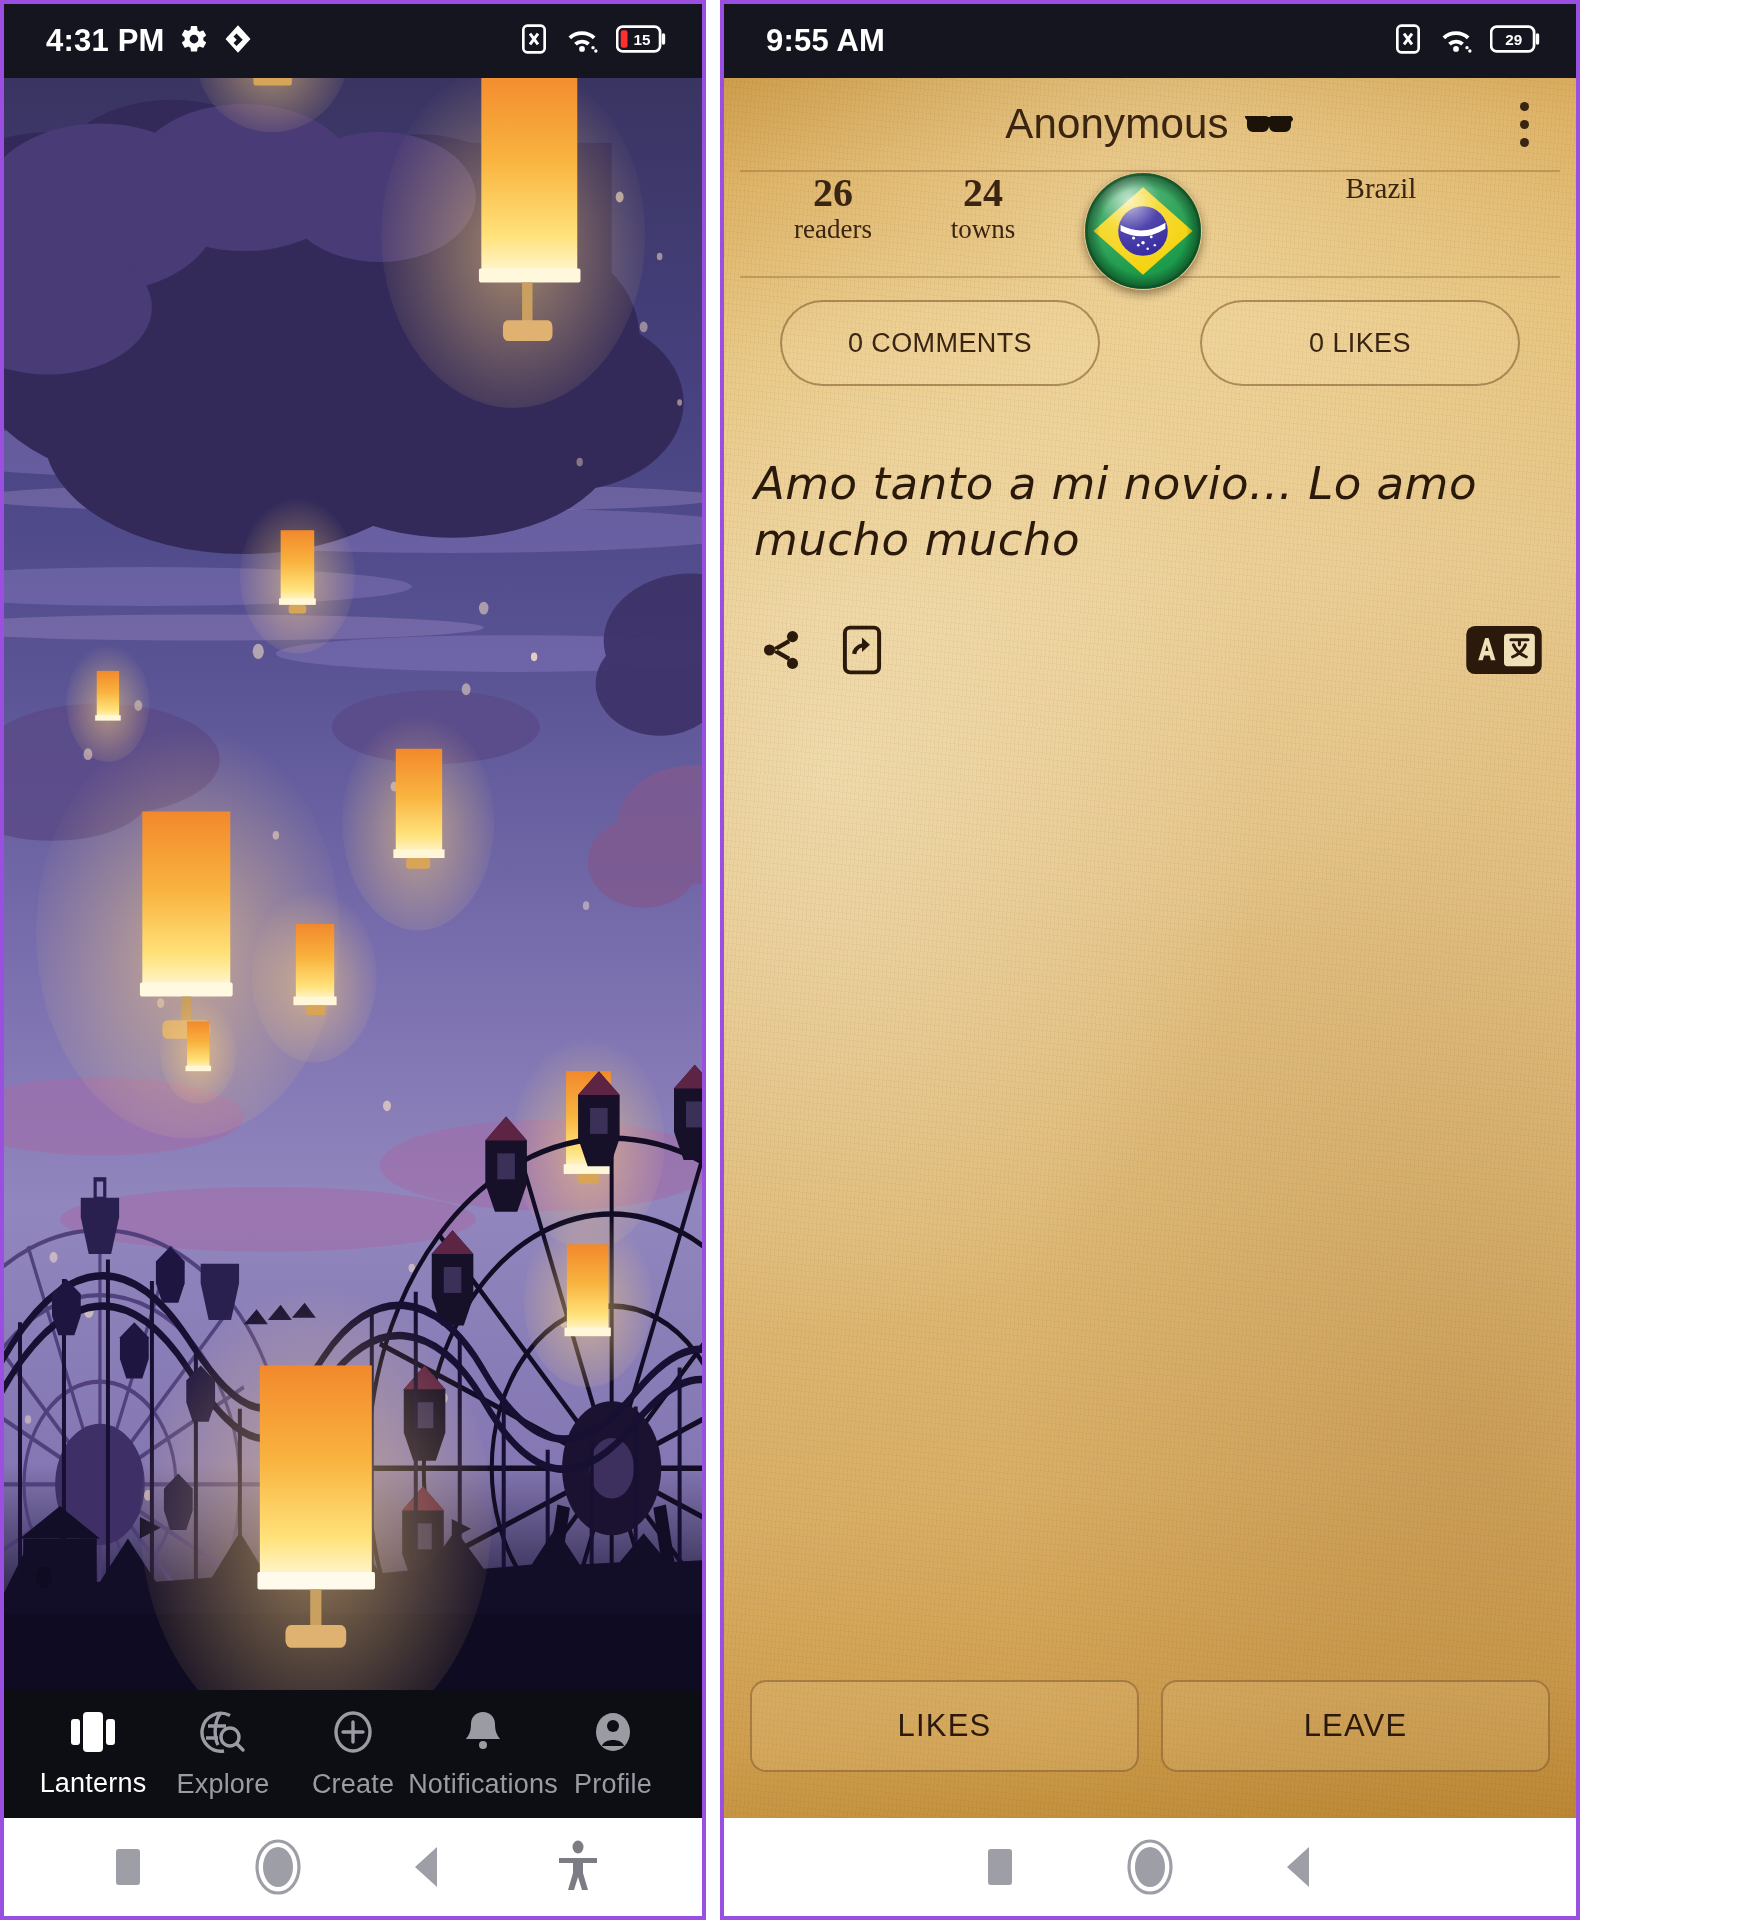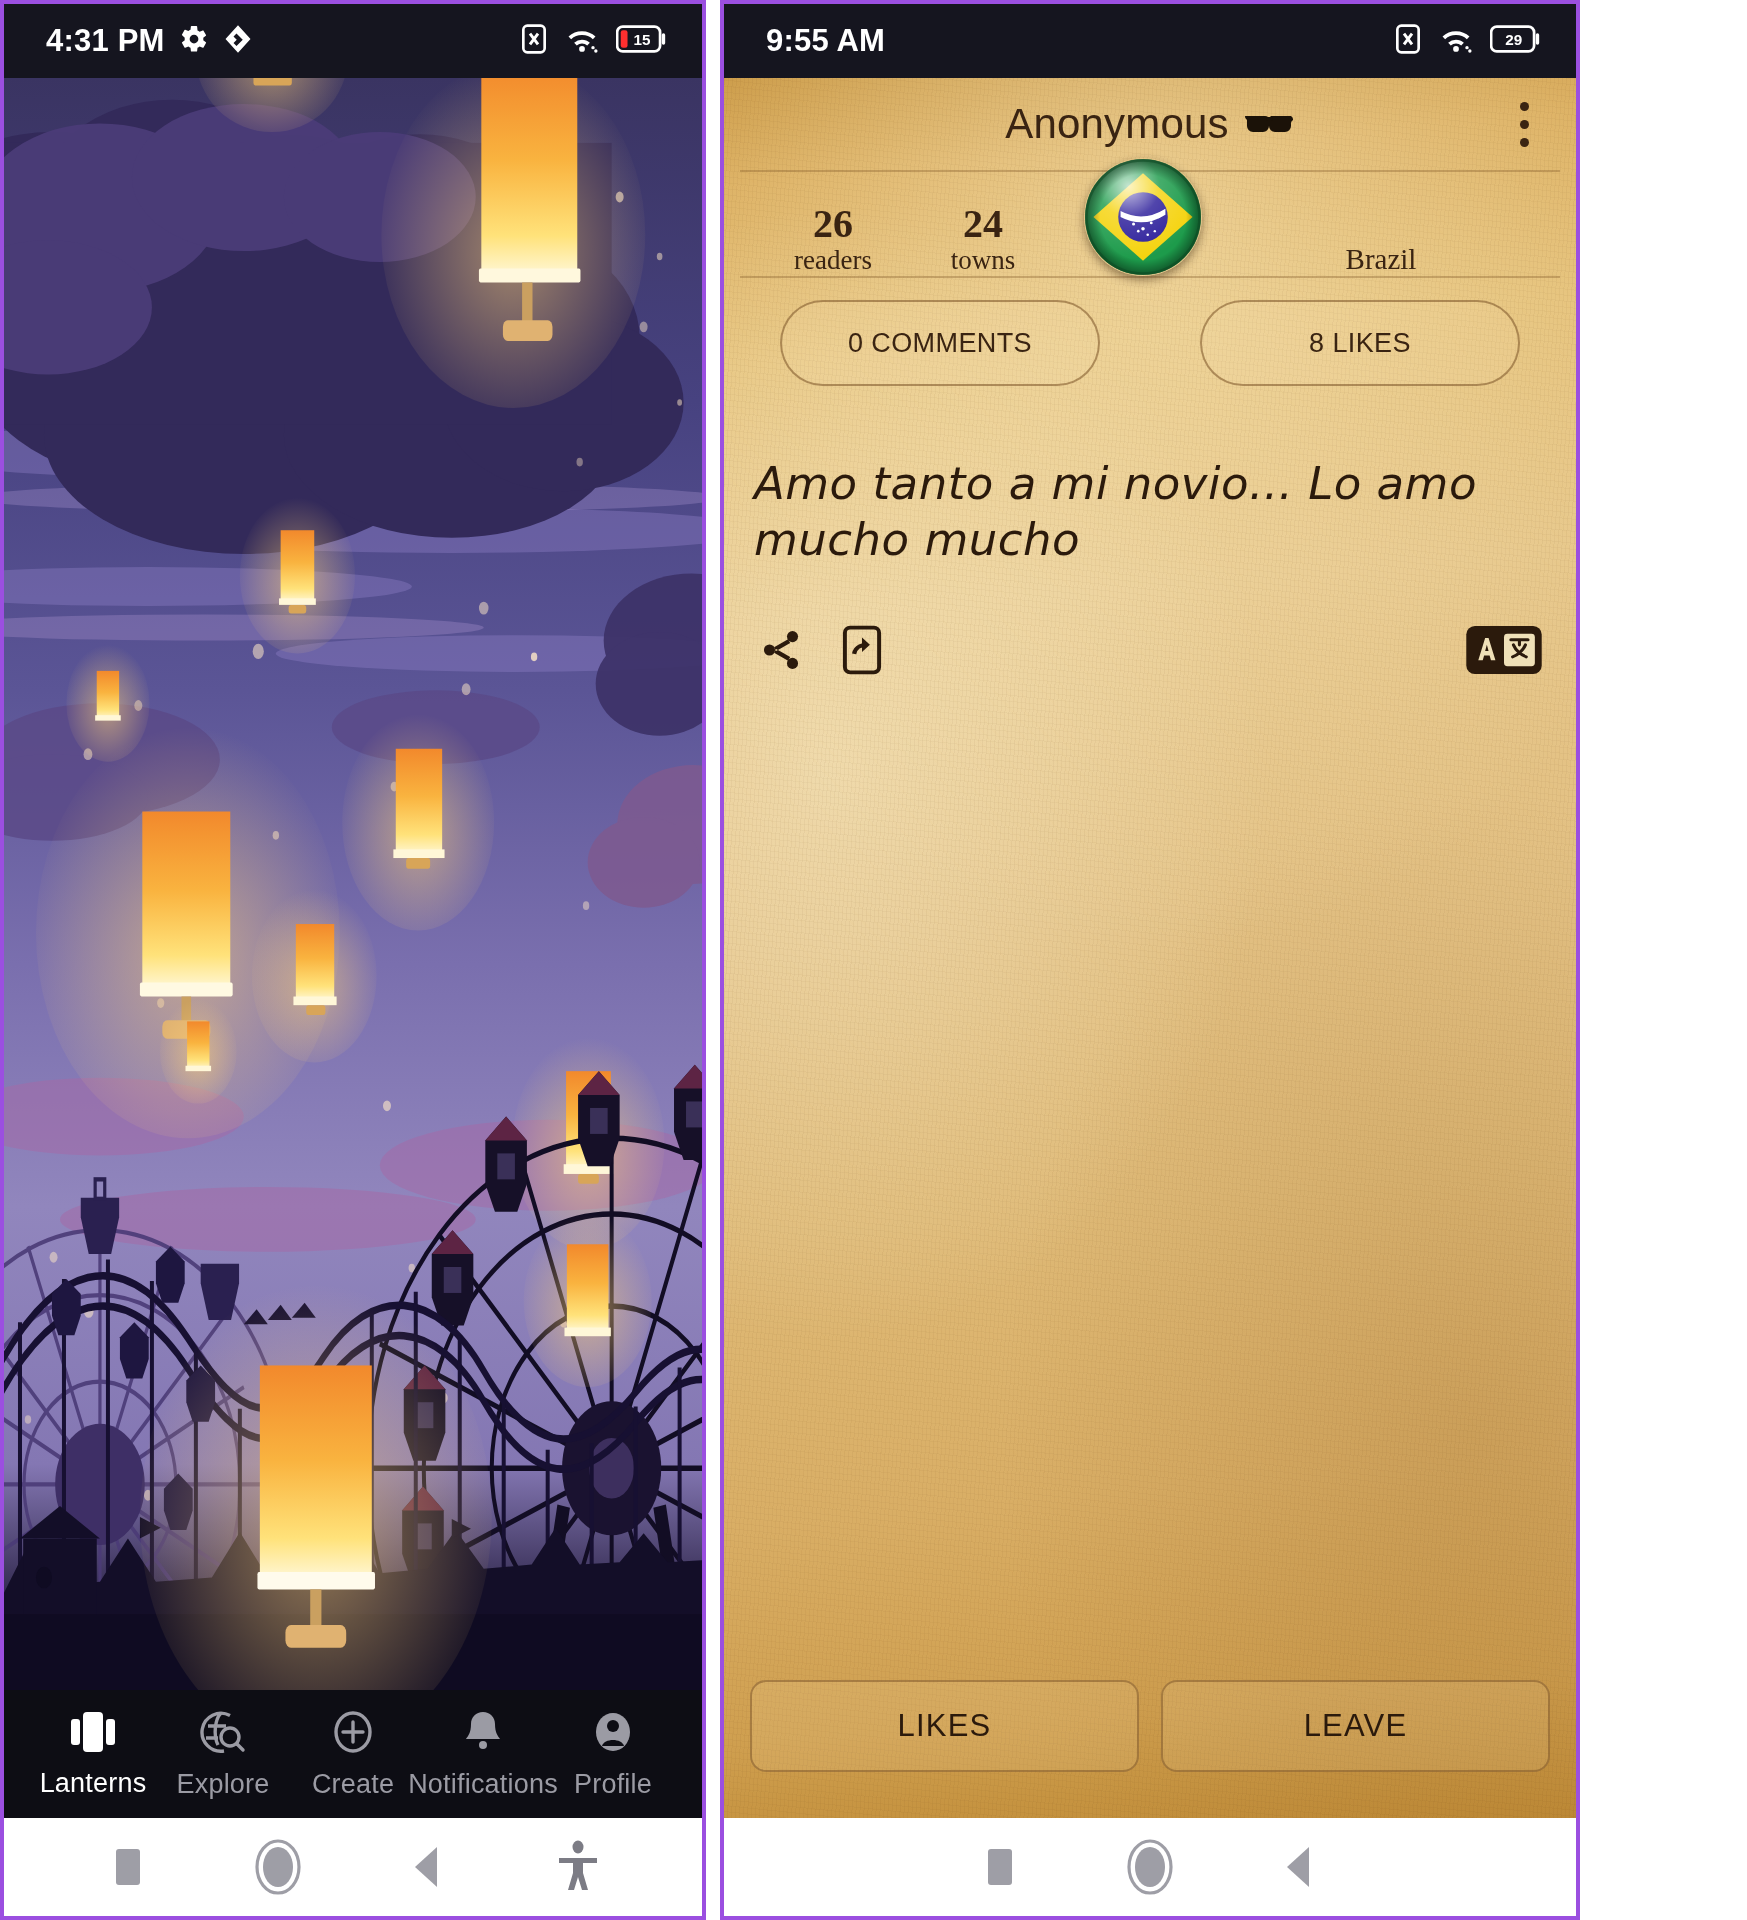--- a/index.html
+++ b/index.html
@@ -141,21 +141,21 @@
     width: 44px; height: 60px;
     display: flex; flex-direction: column; align-items: center; justify-content: center; gap: 9px;
   }
   .kebab i { width: 9px; height: 9px; border-radius: 50%; background: #3a2412; display:block; }
 
   .p-stats {
     margin: 0 16px;
     border-top: 2px solid rgba(130,90,40,.35);
     border-bottom: 2px solid rgba(130,90,40,.35);
     height: 108px;
-    display: flex; align-items: flex-end;
+    display: flex; align-items: flex-start;
     padding: 0 18px;
     position: relative;
   }
   .stat { width: 150px; text-align: center; font-family: "Liberation Serif", serif; color: #3a2412; }
   .stat .num { font-size: 40px; font-weight: 700; line-height: 1.05; }
   .stat .lbl { font-size: 27px; line-height: 1.15; }
   .flagwrap {
     width: 126px; display: flex; justify-content: center; align-items: center;
     margin-left: 22px; margin-right: 14px;
   }
@@ -796,21 +796,21 @@
             </svg>
           </div>
         </div>
         <div class="place">
           <div class="country">Brazil</div>
         </div>
       </div>
 
       <div class="p-chips">
         <div class="chip">0 COMMENTS</div>
-        <div class="chip">8 LIKES</div>
+        <div class="chip">0 LIKES</div>
       </div>
 
       <div class="p-body">
         <div class="msg">Amo tanto a mi novio... Lo amo mucho mucho</div>
       </div>
 
       <div class="p-actions">
         <span>
           <svg width="46" height="46" viewBox="0 0 24 24" fill="#2b1a0c">
             <circle cx="18" cy="5" r="2.9"></circle>

